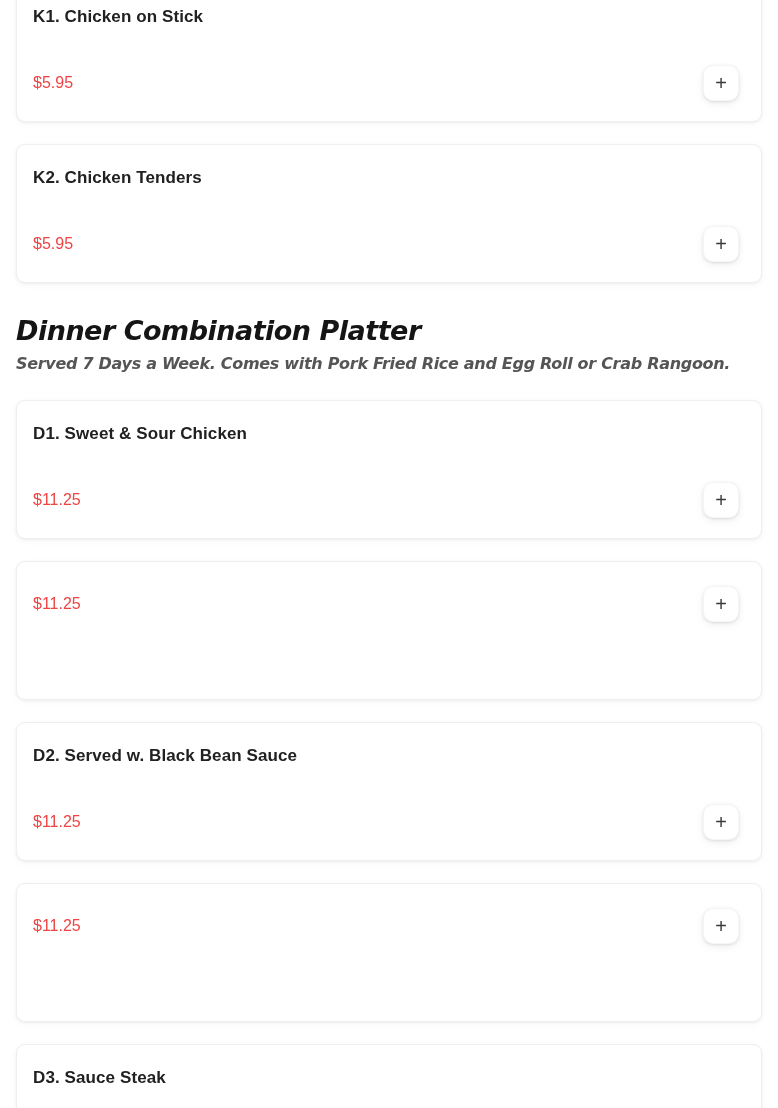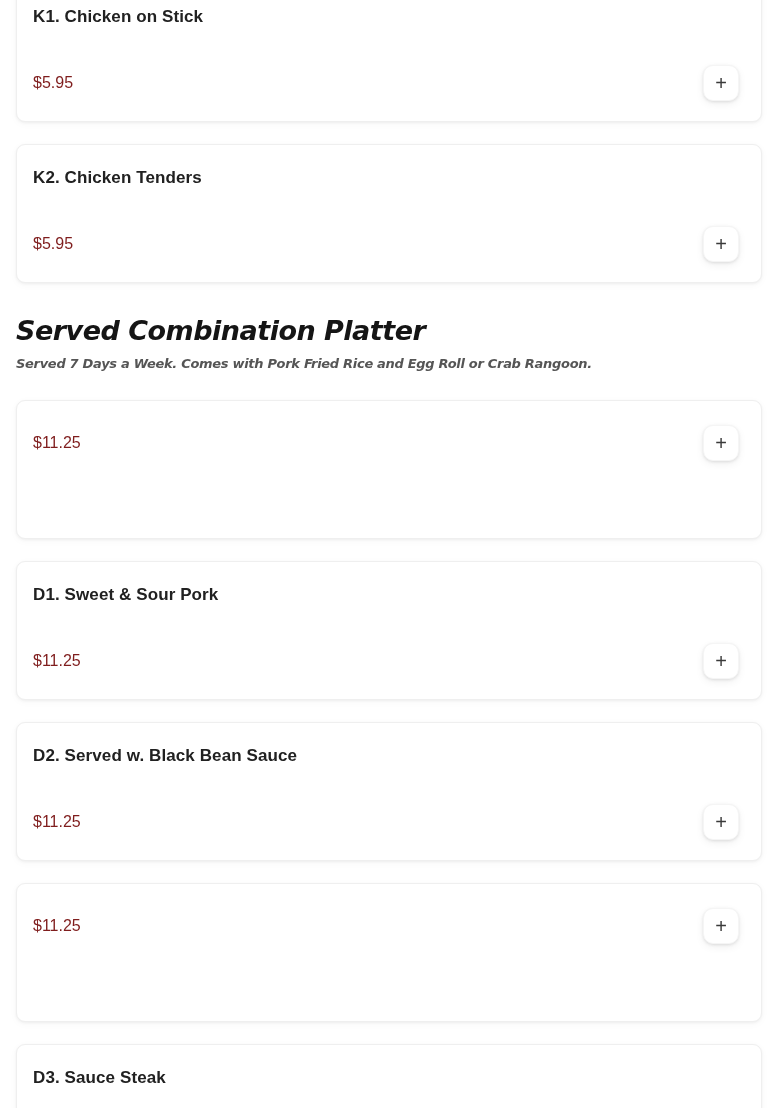--- a/index.html
+++ b/index.html
@@ -26,21 +26,21 @@
     font-size: 27px;
     line-height: 30px;
     color: #151515;
     letter-spacing: -0.5px;
   }
   .section-subtitle {
     margin: 9px 0 0 0;
     font-family: "DejaVu Sans", sans-serif;
     font-style: italic;
     font-weight: 600;
-    font-size: 13px;
+    font-size: 16px;
     line-height: 18px;
     color: #555555;
     letter-spacing: -0.3px;
   }
   .item-card {
     position: relative;
     height: 139px;
     background: #ffffff;
     border: 1px solid #efefef;
     border-radius: 9px;
@@ -59,21 +59,21 @@
     letter-spacing: 0.1px;
   }
   .item-bottom {
     display: flex;
     align-items: center;
     justify-content: space-between;
   }
   .item-price {
     font-size: 16px;
     font-weight: 400;
-    color: #7f1d1d;
+    color: #ef4444;
   }
   .add-btn {
     width: 36px;
     height: 36px;
     margin-right: 6px;
     padding: 0;
     background: #ffffff;
     border: 1px solid #f5f5f5;
     border-radius: 10px;
     box-shadow: 0 1px 3px rgba(0,0,0,0.10), 0 3px 8px rgba(0,0,0,0.06);
@@ -114,35 +114,35 @@
       <button class="add-btn">
         <span class="plus">+</span>
       </button>
     </div>
   </div>
 </div>
   </section>
 
   <section class="menu-section">
     <div class="section-header">
-      <h2 class="section-title">Served Combination Platter</h2>
+      <h2 class="section-title">Dinner Combination Platter</h2>
       <p class="section-subtitle">Served 7 Days a Week. Comes with Pork Fried Rice and Egg Roll or Crab Rangoon.</p>
     </div>
     <div class="section-items">
   <div class="item-card">
+    <div class="item-name">D1. Sweet &amp; Sour Chicken</div>
     <div class="item-bottom">
       <div class="item-price">$11.25</div>
       <button class="add-btn">
         <span class="plus">+</span>
       </button>
     </div>
   </div>
 
   <div class="item-card">
-    <div class="item-name">D1. Sweet &amp; Sour Pork</div>
     <div class="item-bottom">
       <div class="item-price">$11.25</div>
       <button class="add-btn">
         <span class="plus">+</span>
       </button>
     </div>
   </div>
 
   <div class="item-card">
     <div class="item-name">D2. Served w. Black Bean Sauce</div>

